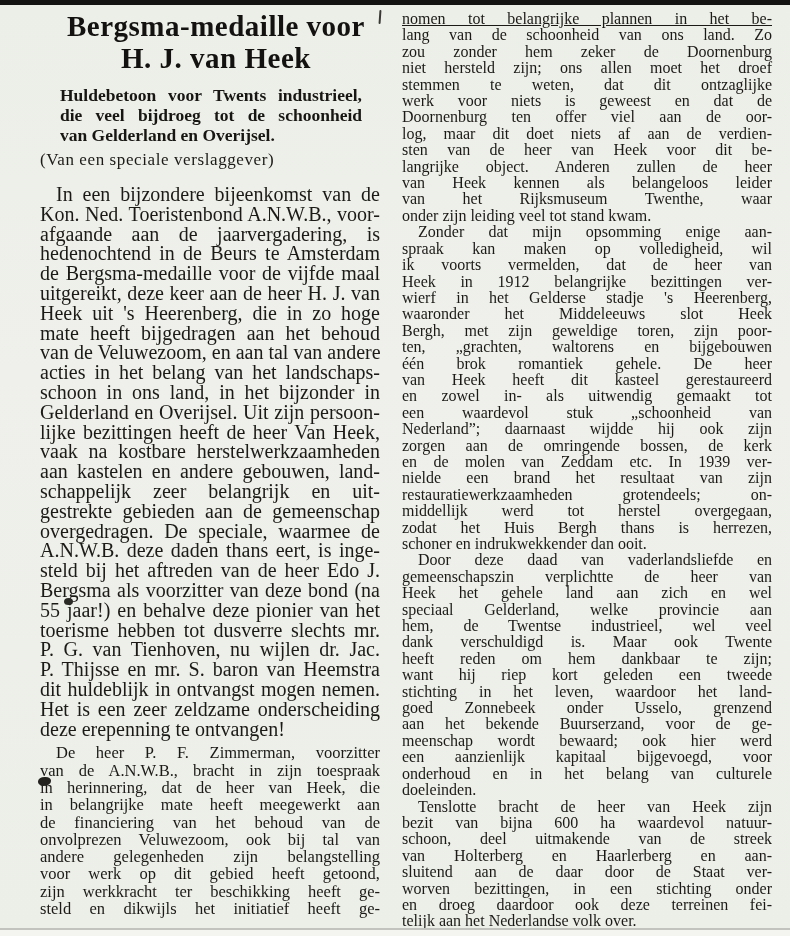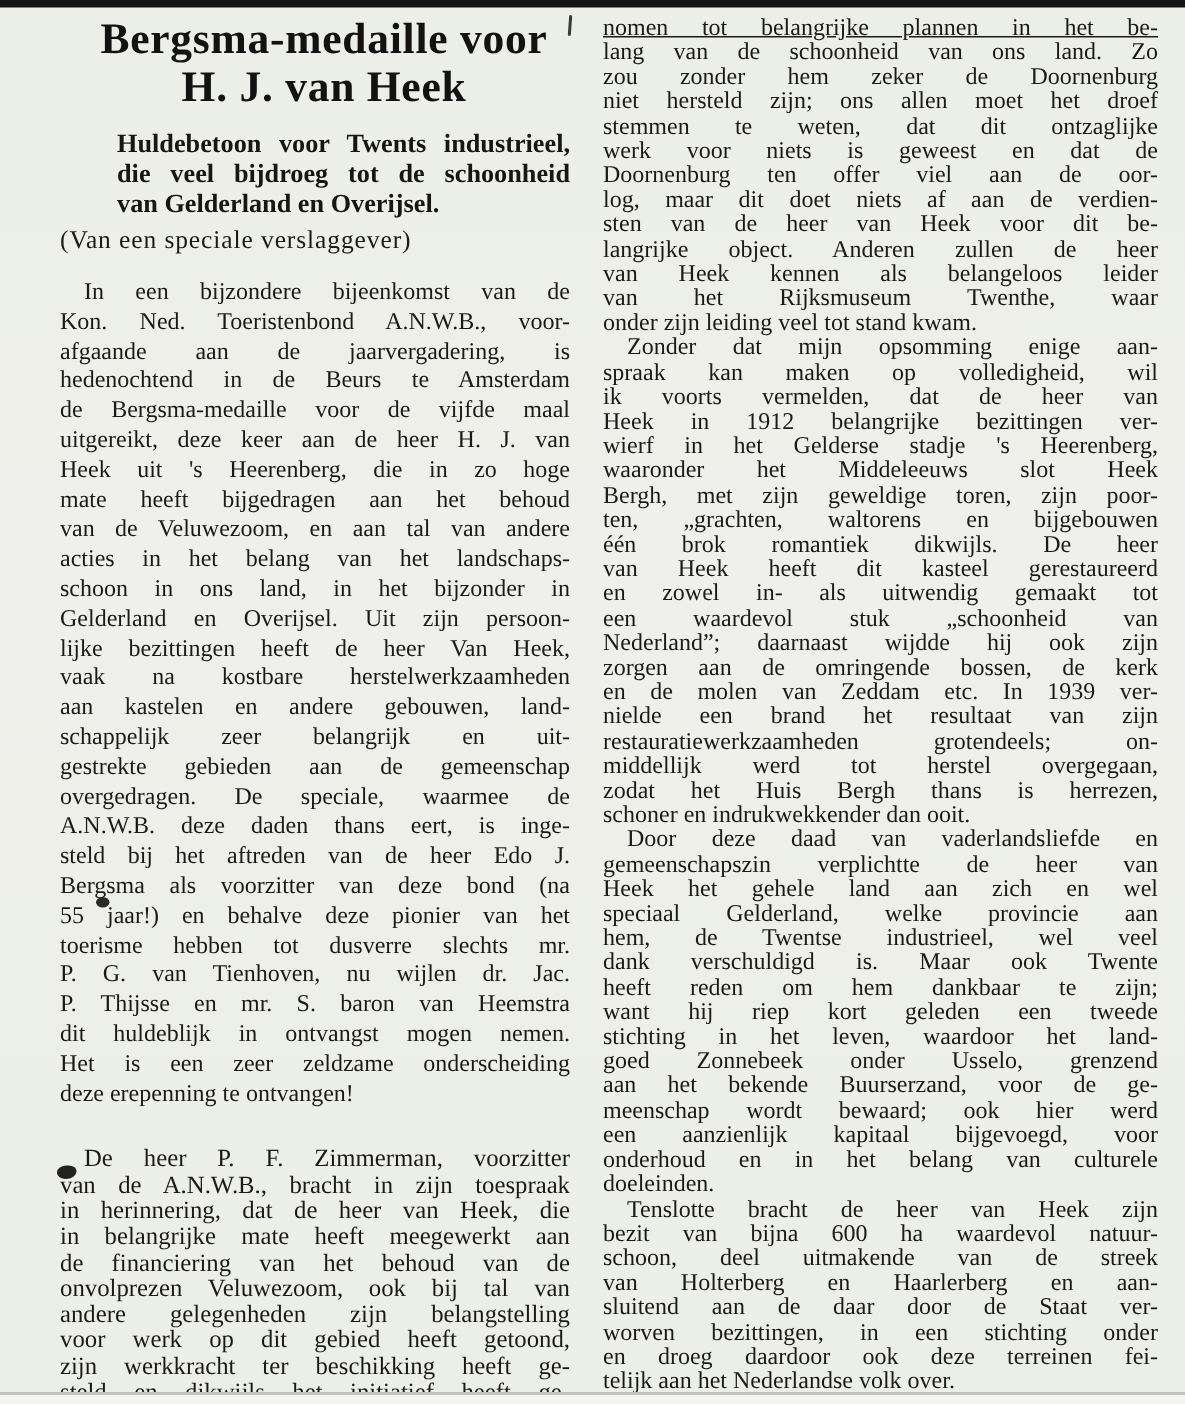--- a/index.html
+++ b/index.html
@@ -41,43 +41,43 @@
     font-size: 16px; line-height: 16.4px;
   }
   
   .headline {
     font-size: 29px; line-height: 32px; font-weight: bold;
     text-align: center; letter-spacing: 0.5px;
     color: #131210;
     padding-left: 12px;
   }
   .subhead {
-    margin-top: 11px; margin-left: 38px; width: 302px;
+    margin-top: 11px; margin-left: 20px; width: 302px;
     font-size: 17.5px; line-height: 20px; font-weight: bold;
     color: #171613;
   }
   .subhead .ln { text-align: justify; text-align-last: justify; }
   .subhead .ln:last-child { text-align-last: left; }
   .byline {
     margin-top: 5px; height: 20px;
     font-size: 17px; line-height: 20px;
     text-align: left; letter-spacing: 0.6px;
   }
   
   .para .ln {
     text-align: justify;
     text-align-last: justify;
     white-space: nowrap;
   }
   .para .ln:first-child { text-indent: 16px; }
   .para.cont .ln:first-child { text-indent: 0; text-decoration: underline; }
   .para .ln:last-child { text-align-last: left; }
   .para.runs-on .ln:last-child { text-align-last: justify; }
-  .p1 { margin-top: 15px; font-size: 16px; line-height: 19.8px; }
-  .p2 { margin-top: 24px; font-size: 16.5px; line-height: 17.3px; }
+  .p1 { margin-top: 15px; font-size: 20px; line-height: 19.8px; }
+  .p2 { margin-top: 5px; font-size: 16.5px; line-height: 17.3px; }
   
   .gutter-tick {
     position: absolute; left: 379px; top: 10px;
     width: 2px; height: 14px; background: #3a3935;
     transform: rotate(4deg); border-radius: 1px;
   }
   .ink-smudge {
     position: absolute; left: 38px; top: 777px;
     width: 13px; height: 9px; background: #23221f;
     border-radius: 50% 40% 55% 45%;
@@ -173,21 +173,21 @@
 
     <div class="para">
         <div class="ln">Zonder dat mijn opsomming enige aan-</div>
         <div class="ln">spraak kan maken op volledigheid, wil</div>
         <div class="ln">ik voorts vermelden, dat de heer van</div>
         <div class="ln">Heek in 1912 belangrijke bezittingen ver-</div>
         <div class="ln">wierf in het Gelderse stadje 's Heerenberg,</div>
         <div class="ln">waaronder het Middeleeuws slot Heek</div>
         <div class="ln">Bergh, met zijn geweldige toren, zijn poor-</div>
         <div class="ln">ten, „grachten, waltorens en bijgebouwen</div>
-        <div class="ln">één brok romantiek dikwijls. De heer</div>
+        <div class="ln">één brok romantiek gehele. De heer</div>
         <div class="ln">van Heek heeft dit kasteel gerestaureerd</div>
         <div class="ln">en zowel in- als uitwendig gemaakt tot</div>
         <div class="ln">een waardevol stuk „schoonheid van</div>
         <div class="ln">Nederland”; daarnaast wijdde hij ook zijn</div>
         <div class="ln">zorgen aan de omringende bossen, de kerk</div>
         <div class="ln">en de molen van Zeddam etc. In 1939 ver-</div>
         <div class="ln">nielde een brand het resultaat van zijn</div>
         <div class="ln">restauratiewerkzaamheden grotendeels; on-</div>
         <div class="ln">middellijk werd tot herstel overgegaan,</div>
         <div class="ln">zodat het Huis Bergh thans is herrezen,</div>

